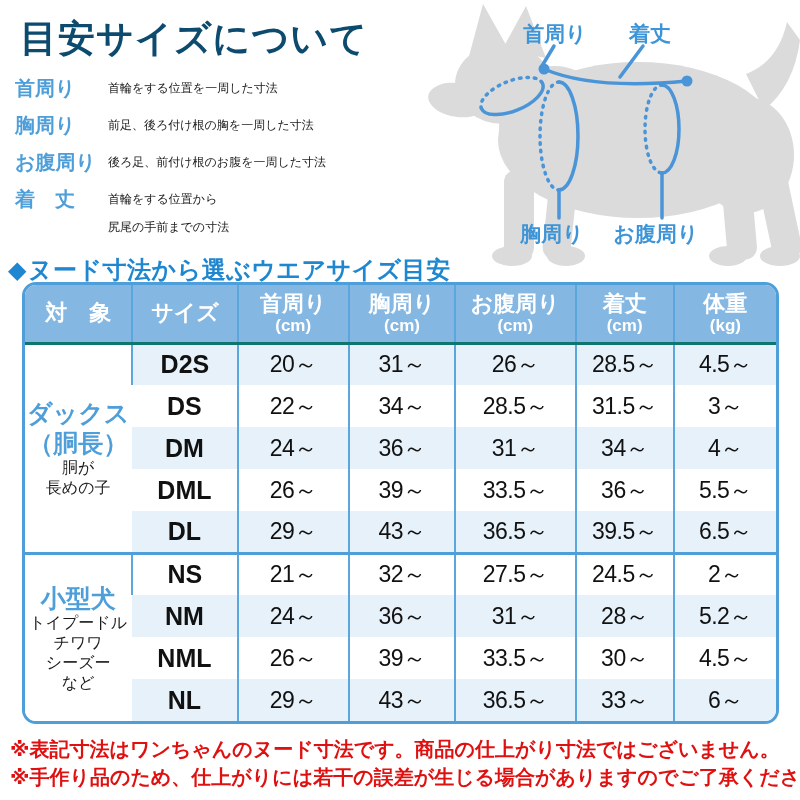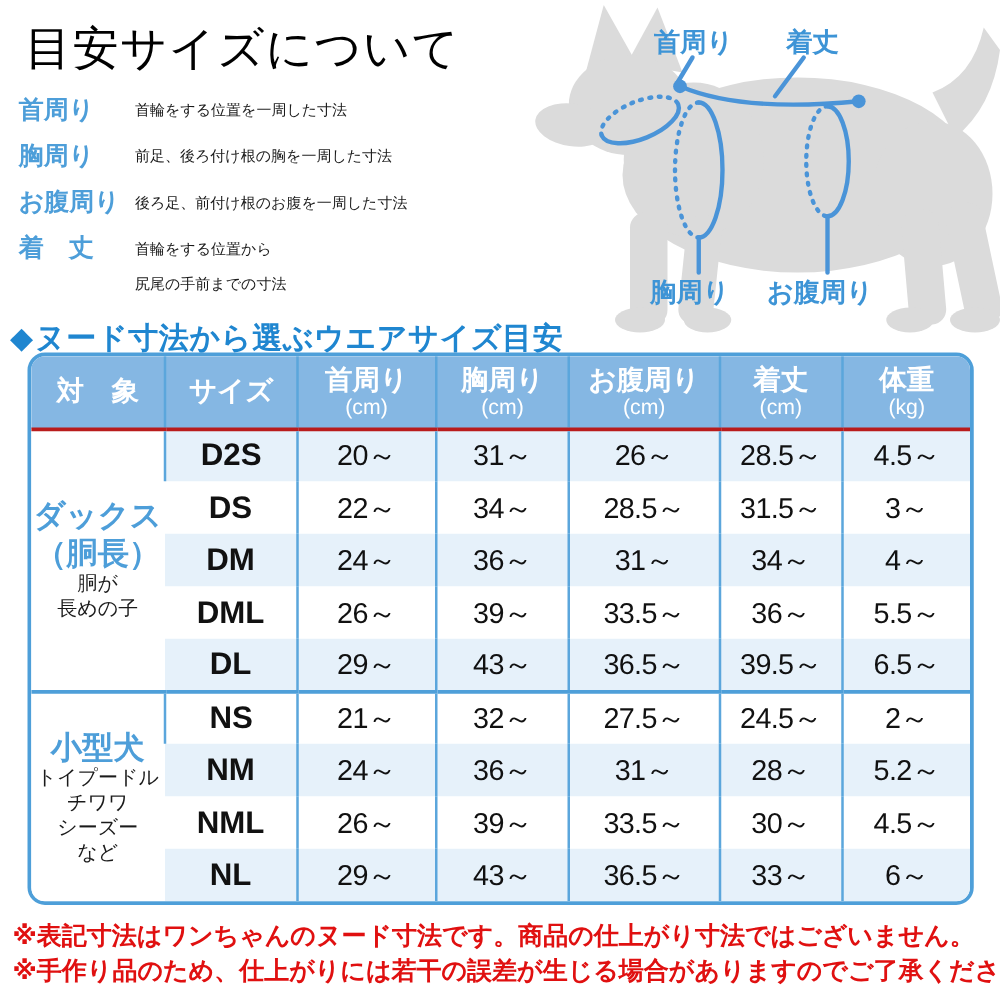--- a/index.html
+++ b/index.html
@@ -1,45 +1,45 @@
 <!DOCTYPE html>
 <html><head>
 <meta charset="utf-8">
 <style>
   * { margin:0; padding:0; box-sizing:border-box; }
   html,body { width:800px; height:800px; background:#ffffff;
     font-family:"Liberation Sans","DejaVu Sans",sans-serif; }
   .page { position:relative; width:800px; height:800px; background:#fff; overflow:hidden; }
 
-  .title { position:absolute; left:20px; top:14px; font-size:37px; font-weight:normal;
-    color:#000000; letter-spacing:1px; }
+  .title { position:absolute; left:20px; top:14px; font-size:37px; font-weight:bold;
+    color:#0c4a6e; letter-spacing:1px; }
 
   .defs { position:absolute; left:15px; top:74px; }
   .def-row { display:flex; margin-bottom:9px; }
   .def-term { width:93px; flex:0 0 93px; font-size:20px; font-weight:bold; color:#4D9ED9; line-height:28px; }
   .def-desc { font-size:12px; color:#1a1a1a; line-height:28px; white-space:nowrap; }
 
   .dog-svg { position:absolute; left:428px; top:0; }
   .dog-label { font-size:21px; font-weight:bold; fill:#3D94D6; }
 
   .section-header { position:absolute; left:8px; top:254px; font-size:24px; font-weight:bold;
     color:#1F86D0; letter-spacing:0.5px; white-space:nowrap; }
   .diamond { margin-right:1px; }
 
   .table-wrap { position:absolute; left:22px; top:282px; width:757px;
     border:3px solid #4E9FD9; border-radius:14px; overflow:hidden; background:#fff; }
   table { border-collapse:collapse; table-layout:fixed; width:100%; }
   col.c0{width:106px} col.c1{width:104px} col.c2{width:110px} col.c3{width:105px}
   col.c4{width:119px} col.c5{width:97px}  col.c6{width:101px}
   th, td { text-align:center; vertical-align:middle; border-left:2px solid #5BA6DC; }
   th:first-child, td:first-child { border-left:none; }
-  thead th { background:#85B7E3; color:#fff; height:58px; border-bottom:3px solid #b91c1c;
+  thead th { background:#85B7E3; color:#fff; height:58px; border-bottom:3px solid #0f766e;
     font-weight:bold; }
   .h-label { font-size:22px; line-height:24px; }
-  .h-unit  { font-size:17px; font-weight:normal; line-height:19px; }
+  .h-unit  { font-size:17px; font-weight:bold; line-height:19px; }
   tbody tr { height:42px; }
   tbody tr.stripe td { background:#E6F1FA; }
   td.group { background:#ffffff !important; padding:8px 0; }
   td.size { font-size:25px; font-weight:bold; color:#111; }
   td.val  { font-size:23px; color:#111; letter-spacing:-0.5px; }
   tr.group-sep td { border-top:3px solid #4E9FD9; }
   .grp-name { font-size:25px; font-weight:bold; color:#4D9ED9; line-height:30px; }
   .grp-sub  { font-size:16px; color:#1a1a1a; line-height:20px; }
 
   .notes { position:absolute; left:10px; top:735px; }

